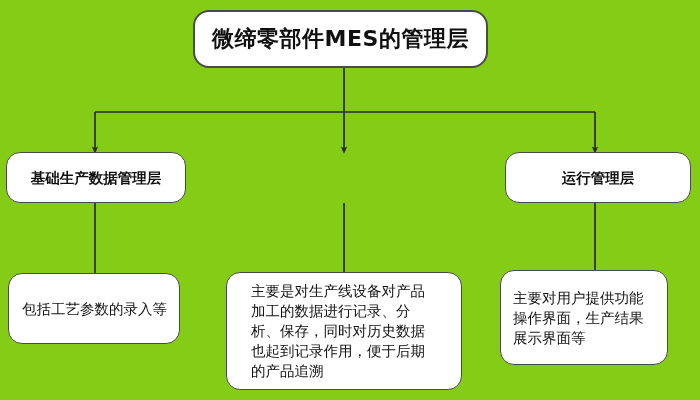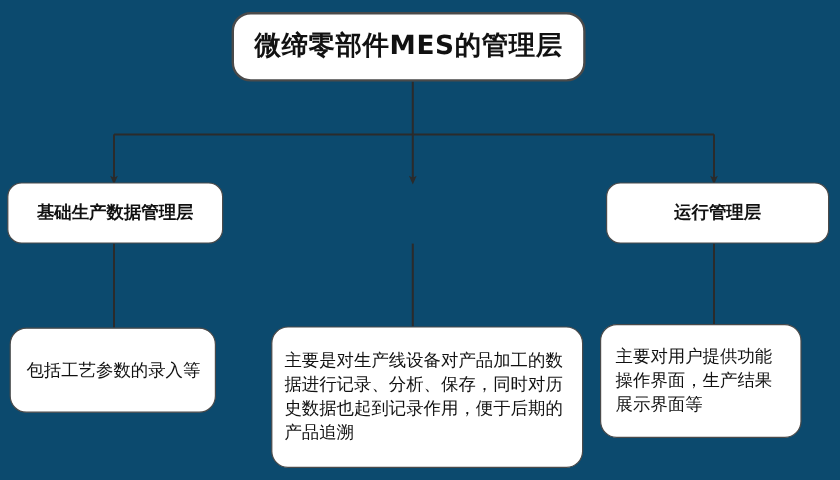--- a/index.html
+++ b/index.html
@@ -10,21 +10,21 @@
     width: 700px;
     height: 400px;
     background: #f7f7f7;
     font-family: "DejaVu Sans", "Liberation Sans", sans-serif;
     overflow: hidden;
   }
   #diagram {
     position: relative;
     width: 700px;
     height: 400px;
-    background: #0c4a6e;
+    background: #84cc16;
   }
   #connectors {
     position: absolute;
     left: 0;
     top: 0;
     width: 700px;
     height: 400px;
     pointer-events: none;
   }
   .node {
@@ -35,21 +35,20 @@
     border-radius: 14px;
     display: flex;
     align-items: center;
     color: #111111;
     line-height: 1.38;
     z-index: 2;
   }
   .node.center-text {
     justify-content: center;
     text-align: center;
-    border-radius: 12px;
   }
   .node.left-text {
     justify-content: flex-start;
     text-align: left;
   }
   .node-label {
     display: block;
     width: 100%;
   }
 
@@ -100,23 +99,23 @@
     left: 8px;
     top: 273px;
     width: 172px;
     height: 71px;
     padding: 0 12px;
     text-align: right;
   }
   #node-desc-exec {
     left: 226px;
     top: 272px;
-    width: 260px;
+    width: 236px;
     height: 118px;
-    padding: 0 10px;
+    padding: 0 24px;
   }
   #node-desc-ops {
     left: 500px;
     top: 270px;
     width: 168px;
     height: 95px;
     padding: 16px 12px;
   }
   #node-desc-basic .node-label,
   #node-desc-exec .node-label,

